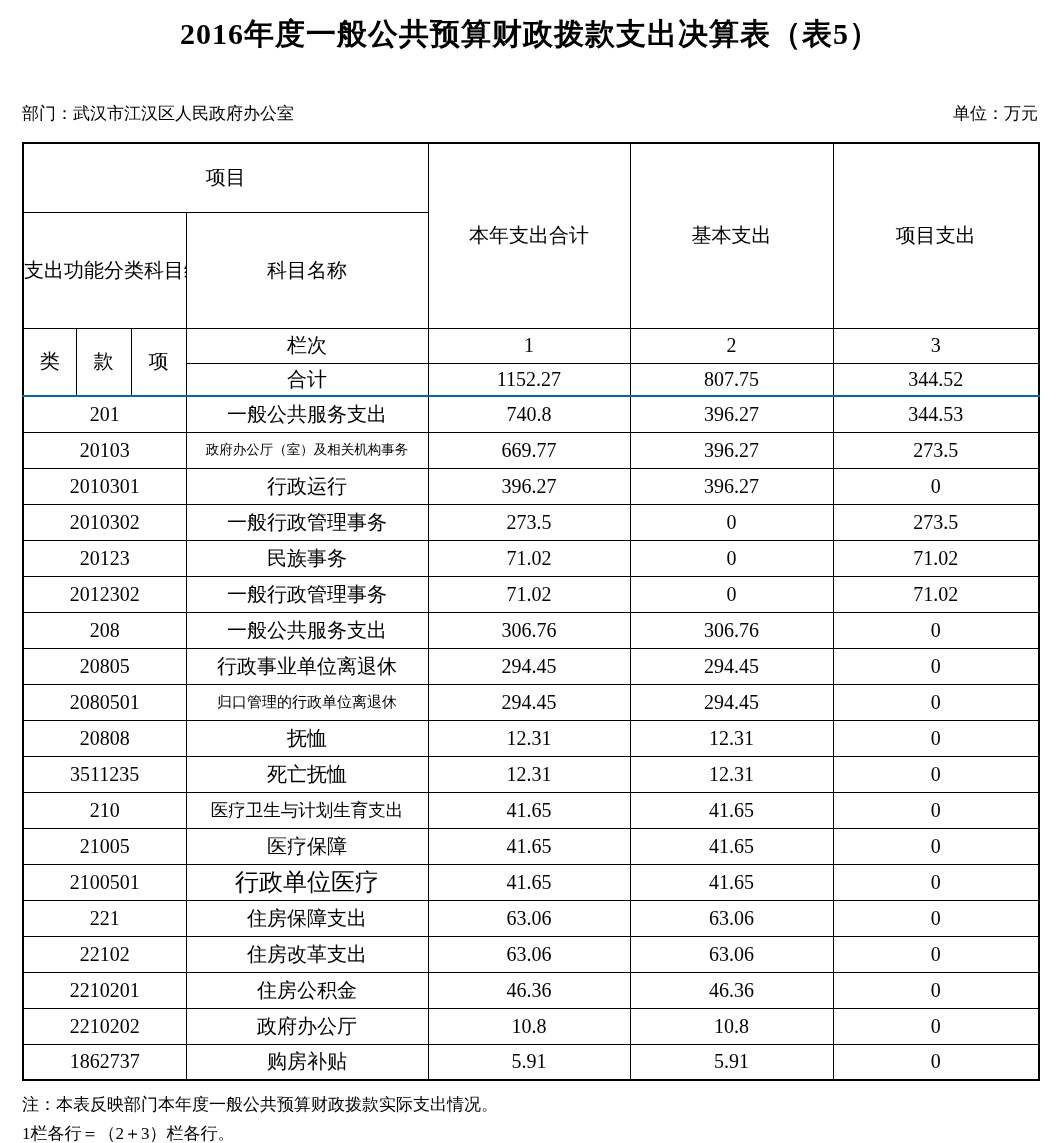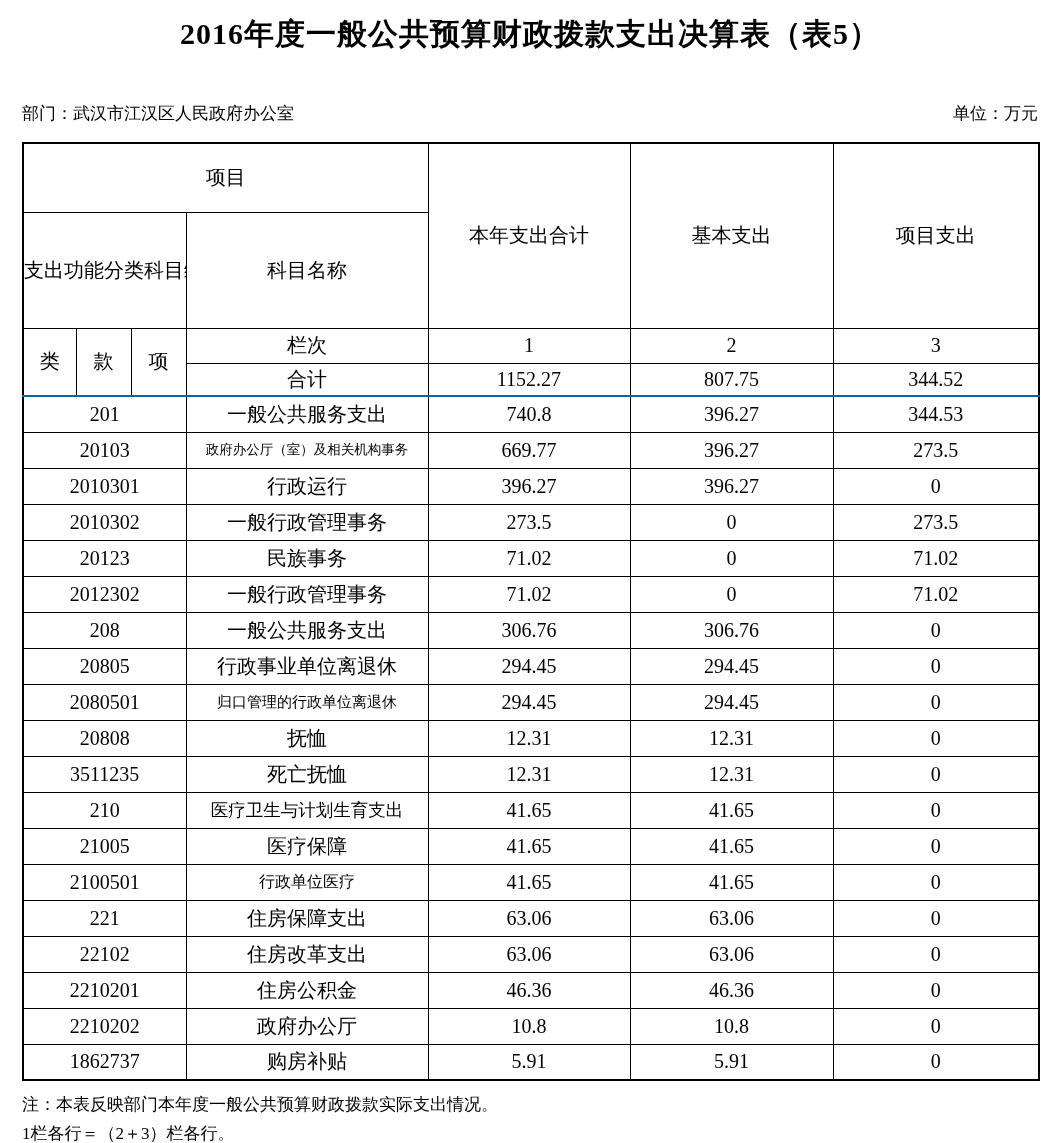--- a/index.html
+++ b/index.html
@@ -191,21 +191,21 @@
     </tr>
         <tr>
       <td colspan="3" class="code">21005</td>
       <td style="font-size: 20px;">医疗保障</td>
       <td class="num">41.65</td>
       <td class="num">41.65</td>
       <td class="num">0</td>
     </tr>
         <tr>
       <td colspan="3" class="code">2100501</td>
-      <td style="font-size: 16px;">行政单位医疗</td>
+      <td style="font-size: 24px;">行政单位医疗</td>
       <td class="num">41.65</td>
       <td class="num">41.65</td>
       <td class="num">0</td>
     </tr>
         <tr>
       <td colspan="3" class="code">221</td>
       <td style="font-size: 20px;">住房保障支出</td>
       <td class="num">63.06</td>
       <td class="num">63.06</td>
       <td class="num">0</td>

